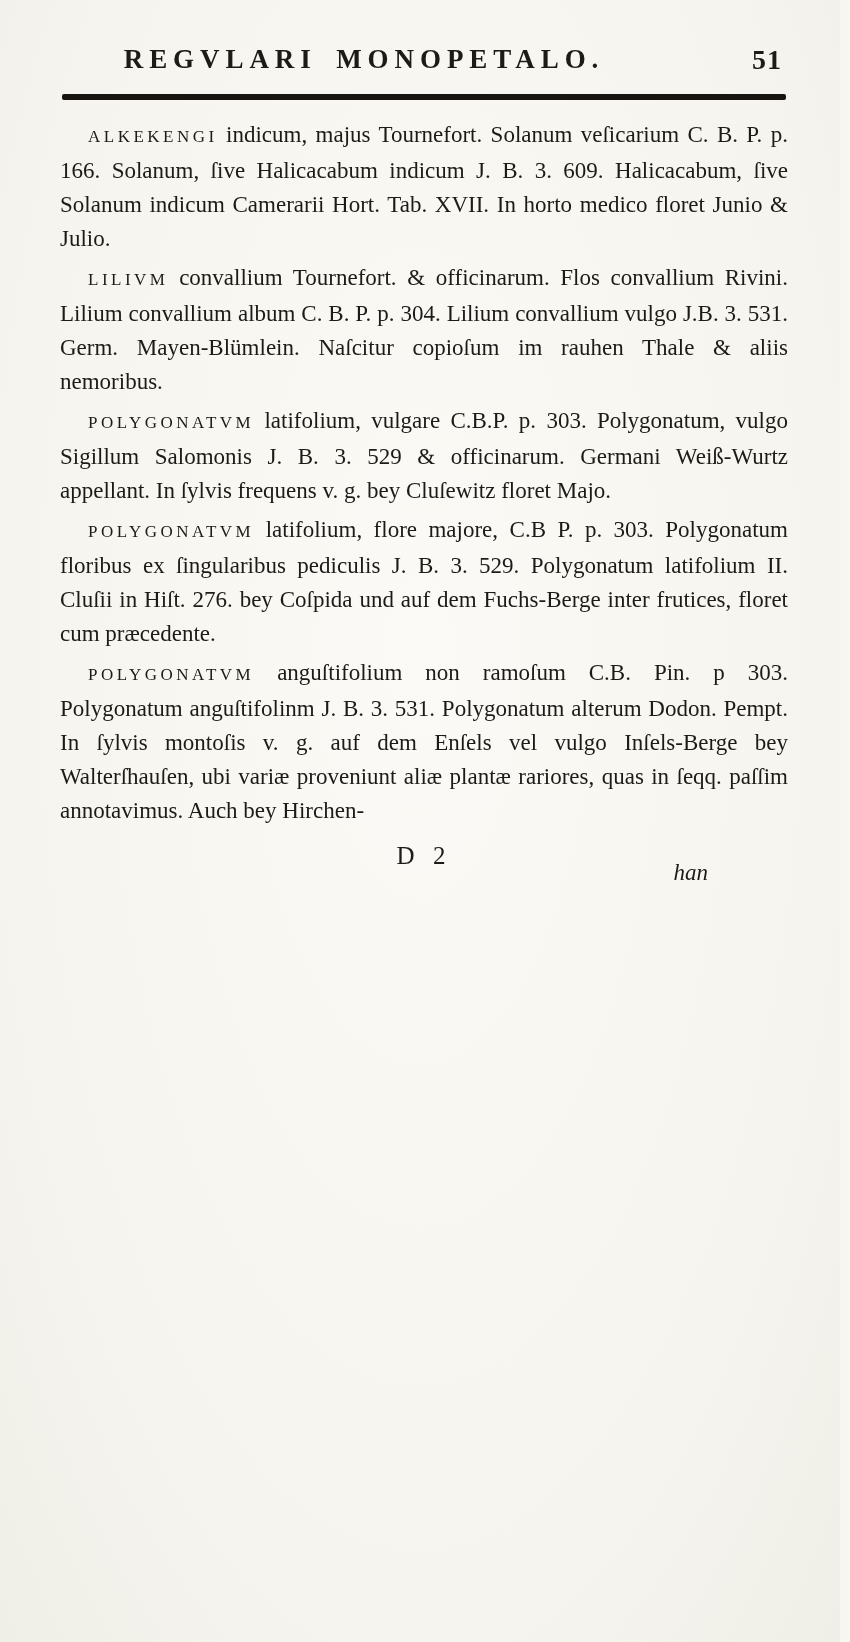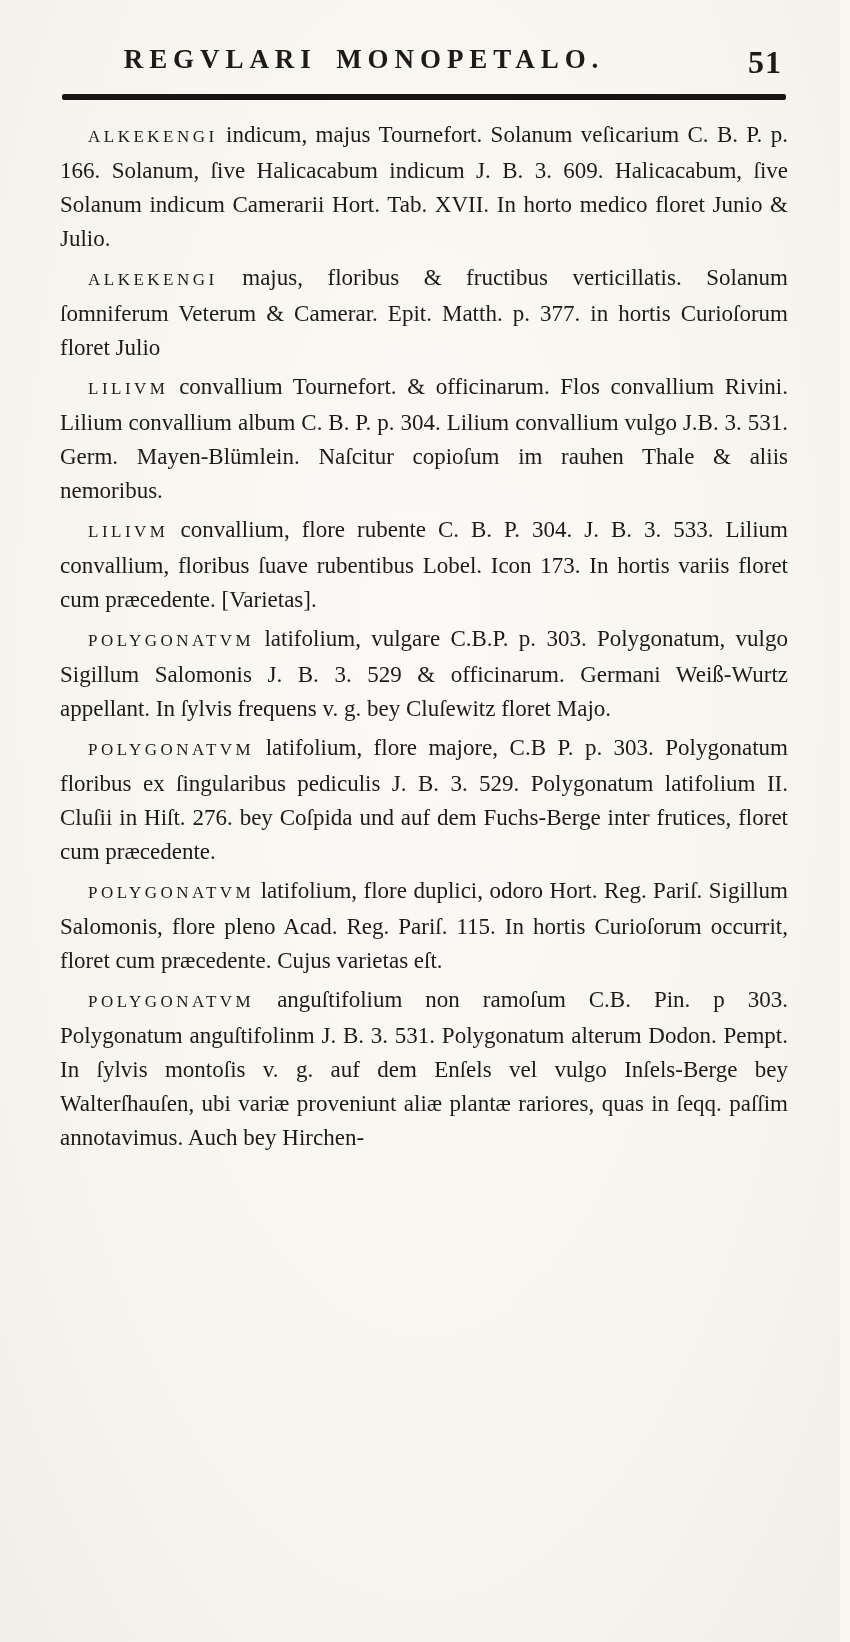--- a/index.html
+++ b/index.html
@@ -32,21 +32,21 @@
     font-size: 27px;
     font-weight: bold;
     letter-spacing: 0.22em;
     word-spacing: 0.25em;
     white-space: nowrap;
   }
   .page-number {
     position: absolute;
     right: 0;
     top: 0;
-    font-size: 32px;
+    font-size: 28px;
     font-weight: bold;
     letter-spacing: 1px;
   }
   .header-rule {
     height: 6px;
     background: #171411;
     margin: 10px 2px 0 2px;
     border-radius: 2px;
   }
   .text-block {
@@ -96,23 +96,24 @@
 
   <div class="header">
     <div class="header-title">REGVLARI MONOPETALO.</div>
     <div class="page-number">51</div>
   </div>
 
   <div class="header-rule"></div>
 
   <div class="text-block">
       <p class="para"><span class="seg seg-smallcaps">ALKEKENGI</span><span class="seg seg-roman"> indicum, majus Tournefort. </span><span class="seg seg-italic">Solanum veſicarium </span><span class="seg seg-roman">C. B. P. p. 166. </span><span class="seg seg-italic">Solanum, ſive Halicacabum indicum </span><span class="seg seg-roman">J. B. 3. 609. </span><span class="seg seg-italic">Halicacabum, ſive Solanum indicum </span><span class="seg seg-roman">Camerarii Hort. Tab. XVII. In horto medico floret Junio &amp; Julio.</span></p>
-      <p class="para"><span class="seg seg-smallcaps">ALKEKENGI</span><span class="seg seg-roman"> majus, floribus &amp; fructibus verticillatis. </span><span class="seg seg-italic">Solanum ſomniferum Veterum </span><span class="seg seg-roman">&amp; Camerar. Epit. Matth. p. 377. in hortis Curioſorum floret Julio</span></p>
       <p class="para"><span class="seg seg-smallcaps">LILIVM</span><span class="seg seg-roman"> convallium Tournefort. &amp; officinarum. </span><span class="seg seg-italic">Flos convallium </span><span class="seg seg-roman">Rivini. </span><span class="seg seg-italic">Lilium convallium album </span><span class="seg seg-roman">C. B. P. p. 304. </span><span class="seg seg-italic">Lilium convallium vulgo </span><span class="seg seg-roman">J.B. 3. 531. Germ. </span><span class="seg seg-italic">Mayen-Blümlein. </span><span class="seg seg-roman">Naſcitur copioſum </span><span class="seg seg-italic">im rauhen Thale </span><span class="seg seg-roman">&amp; aliis nemoribus.</span></p>
-      <p class="para"><span class="seg seg-smallcaps">LILIVM</span><span class="seg seg-roman"> convallium, flore rubente C. B. P. 304. J. B. 3. 533. </span><span class="seg seg-italic">Lilium convallium, floribus ſuave rubentibus </span><span class="seg seg-roman">Lobel. Icon 173. In hortis variis floret cum præcedente. [Varietas].</span></p>
       <p class="para"><span class="seg seg-smallcaps">POLYGONATVM</span><span class="seg seg-roman"> latifolium, vulgare C.B.P. p. 303. </span><span class="seg seg-italic">Polygonatum, vulgo Sigillum Salomonis </span><span class="seg seg-roman">J. B. 3. 529 &amp; officinarum. Germani </span><span class="seg seg-italic">Weiß-Wurtz </span><span class="seg seg-roman">appellant. In ſylvis frequens v. g. </span><span class="seg seg-italic">bey Cluſewitz </span><span class="seg seg-roman">floret Majo.</span></p>
       <p class="para"><span class="seg seg-smallcaps">POLYGONATVM</span><span class="seg seg-roman"> latifolium, flore majore, C.B P. p. 303. </span><span class="seg seg-italic">Polygonatum floribus ex ſingularibus pediculis </span><span class="seg seg-roman">J. B. 3. 529. </span><span class="seg seg-italic">Polygonatum latifolium </span><span class="seg seg-roman">II. Cluſii in Hiſt. 276. </span><span class="seg seg-italic">bey Coſpida und auf dem Fuchs-Berge </span><span class="seg seg-roman">inter frutices, floret cum præcedente.</span></p>
-      <p class="para"><span class="seg seg-smallcaps">POLYGONATVM</span><span class="seg seg-roman"> latifolium, flore duplici, odoro Hort. Reg. Pariſ. </span><span class="seg seg-italic">Sigillum Salomonis, flore pleno </span><span class="seg seg-roman">Acad. Reg. Pariſ. 115. In hortis Curioſorum occurrit, floret cum præcedente. Cujus varietas eſt.</span></p>
       <p class="para"><span class="seg seg-smallcaps">POLYGONATVM</span><span class="seg seg-roman"> anguſtifolium non ramoſum C.B. Pin. p 303. </span><span class="seg seg-italic">Polygonatum anguſtifolinm </span><span class="seg seg-roman">J. B. 3. 531. </span><span class="seg seg-italic">Polygonatum alterum </span><span class="seg seg-roman">Dodon. Pempt. In ſylvis montoſis v. g. </span><span class="seg seg-italic">auf dem Enſels </span><span class="seg seg-roman">vel vulgo </span><span class="seg seg-italic">Inſels-Berge bey Walterſhauſen, </span><span class="seg seg-roman">ubi variæ proveniunt aliæ plantæ rariores, quas in ſeqq. paſſim annotavimus. </span><span class="seg seg-italic">Auch bey Hirchen-</span></p>
     </div>
 
+  <div class="footer">
+    <div class="signature-mark">D 2</div>
+    <div class="catchword">han</div>
+  </div>
 
 </div>
 
 </body></html>

